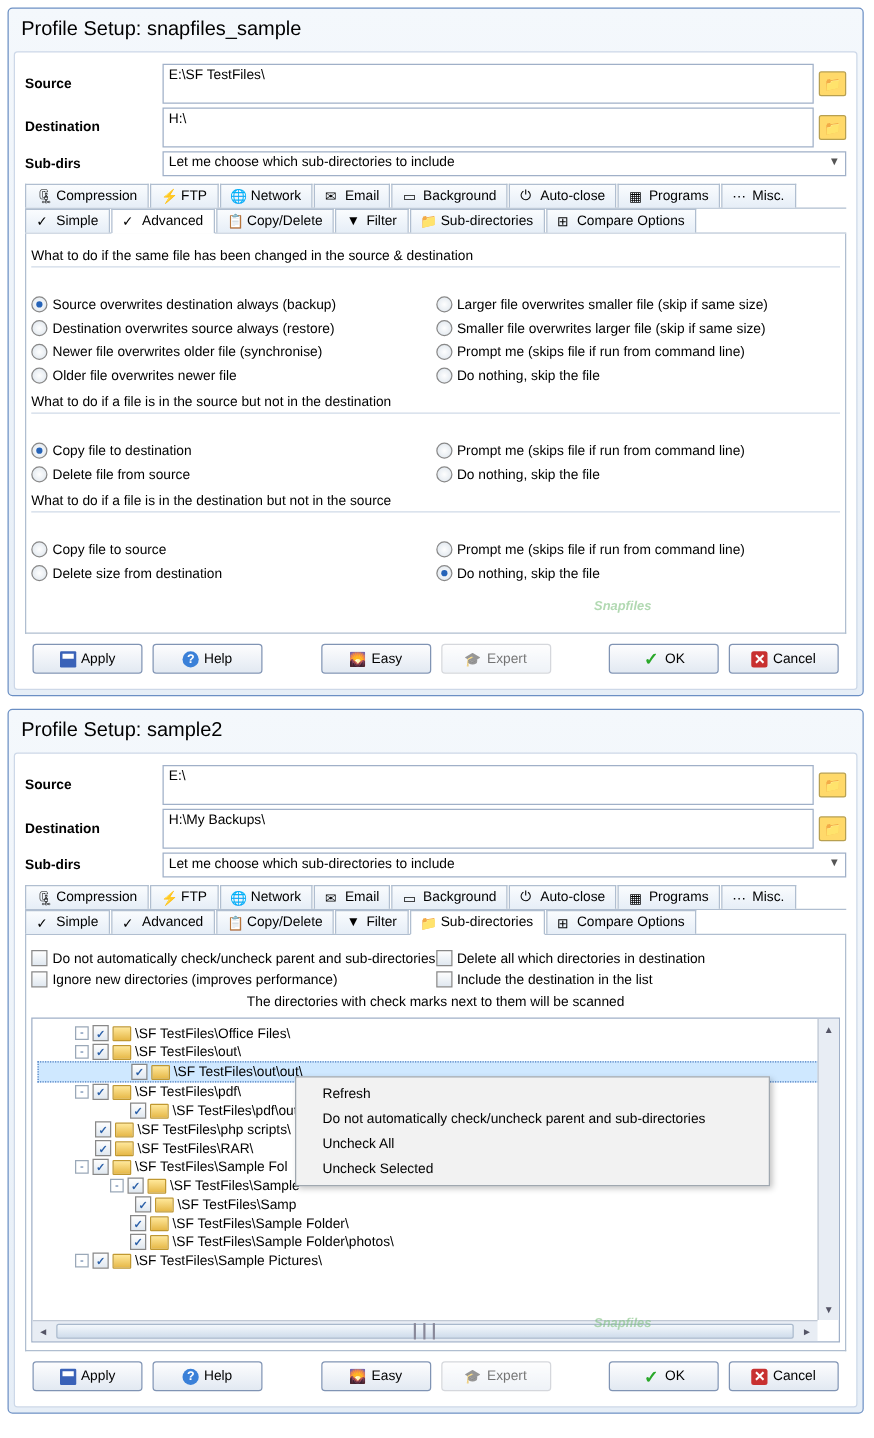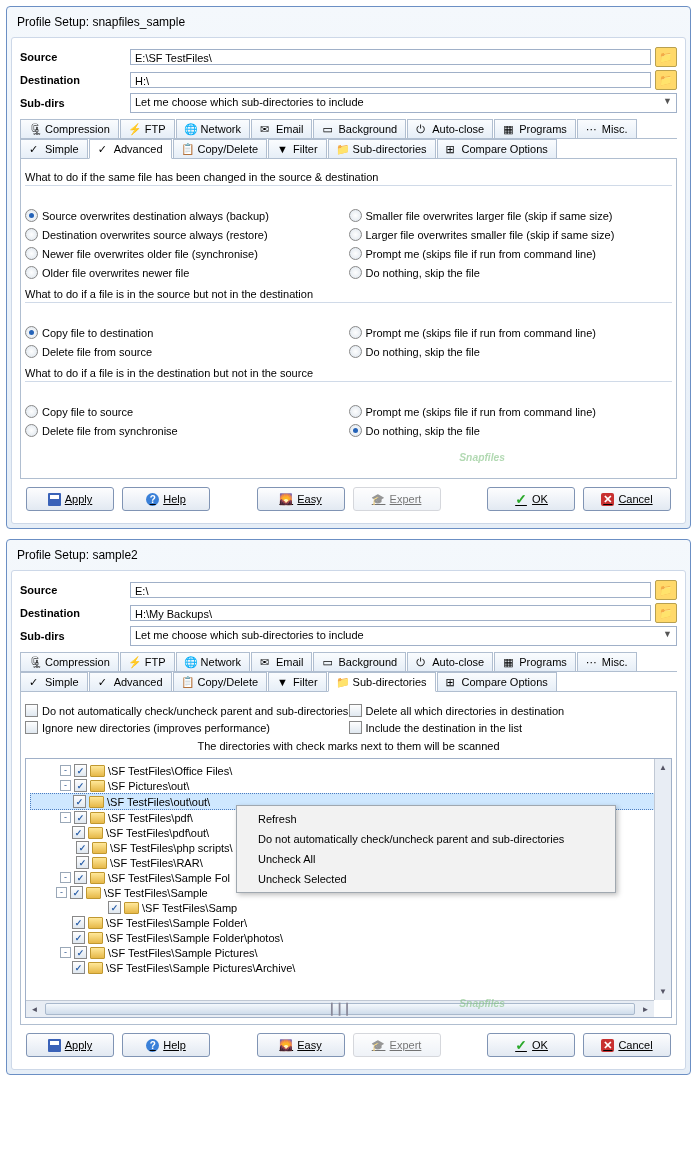--- a/index.html
+++ b/index.html
@@ -1,22 +1,22 @@
 <!DOCTYPE html>
 <html><head>
 <meta charset="utf-8">
 <style>
 * { box-sizing: border-box; font-family: Tahoma, Arial, sans-serif; font-size: 11px; }
 body { margin: 0; padding: 6px; background: #fff; }
 .window { border: 1px solid #6b8fc4; border-radius: 4px; background: linear-gradient(#f4f8fc, #e6eef7); padding: 2px; margin-bottom: 10px; width: 685px; }
-.titlebar { padding: 6px 8px; font-size: 12px; color: #000; }
+.titlebar { padding: 6px 8px; font-size: 16px; color: #000; }
 .content { background: #fff; border: 1px solid #cdd8e8; border-radius: 3px; margin: 2px; padding: 6px 8px; }
 .row { display: flex; align-items: center; margin: 3px 0; }
 .label { width: 110px; font-weight: bold; color: #000; }
-.txtinput { flex: 1; border: 1px solid #a0b0c8; padding: 2px 4px; height: 16px; background: #fff; }
+.txtinput { flex: 1; border: 1px solid #a0b0c8; padding: 2px 4px; height: 32px; background: #fff; }
 .folder-btn { width: 22px; height: 20px; margin-left: 4px; background: #ffd96a; border: 1px solid #b8a050; border-radius: 2px; display: flex; align-items: center; justify-content: center; }
 .dropdown { flex: 1; border: 1px solid #a0b0c8; padding: 2px 4px; height: 20px; background: #fff; position: relative; }
 .dropdown::after { content: '▼'; position: absolute; right: 4px; top: 2px; font-size: 9px; color: #555; }
 .tabrow { display: flex; margin-top: 6px; border-bottom: 1px solid #b0bed0; }
 .tab { padding: 3px 8px; border: 1px solid #b0bed0; border-bottom: none; margin-right: 1px; background: linear-gradient(#fafcfe, #e6eef7); display: flex; align-items: center; gap: 4px; cursor: pointer; }
 .tab.active { background: #fff; border-bottom: 1px solid #fff; margin-bottom: -1px; }
 .tabicon { width: 12px; height: 12px; display: inline-block; }
 .tabbody { background: #fff; padding: 6px 4px; border: 1px solid #b0bed0; border-top: none; position: relative; }
 .section-hdr { color: #000; padding: 2px 0; border-bottom: 1px solid #d0dae8; margin-bottom: 16px; margin-top: 4px; }
 .radio-row { display: flex; margin-top: 20px; }
@@ -28,36 +28,36 @@
 .chk { width: 13px; height: 13px; border: 1px solid #888; background: linear-gradient(#fefefe, #e0e8f0); display: flex; align-items: center; justify-content: center; font-size: 9px; color: #2a5fa8; }
 .chk.checked::after { content: '✓'; font-weight: bold; }
 .checks-2col { display: flex; margin-top: 4px; }
 .checks-2col > div { flex: 1; }
 .scantext { text-align: center; padding: 4px 0 6px; color: #000; }
 .tree { border: 1px solid #a0b0c8; height: 260px; overflow: hidden; position: relative; background: #fff; }
 .tree-inner { padding: 4px; }
 .tree-item { display: flex; align-items: center; gap: 3px; padding: 1px 0; }
 .tree-item.sel { background: #cfe8ff; border: 1px dotted #4a7cc0; }
 .indent1 { padding-left: 30px; }
-.indent2 { padding-left: 26px; }
+.indent2 { padding-left: 58px; }
 .indent3 { padding-left: 62px; }
 .expander { width: 11px; height: 11px; border: 1px solid #9aa8b8; display: flex; align-items: center; justify-content: center; font-size: 9px; color: #335a90; line-height: 1; }
 .foldericon { width: 15px; height: 12px; background: linear-gradient(#ffe89a, #e6b848); border: 1px solid #c09830; border-radius: 1px; }
 .context-menu { position: absolute; left: 210px; top: 46px; background: #f2f2f2; border: 1px solid #a0a8b0; box-shadow: 2px 2px 5px rgba(0,0,0,.25); padding: 3px; width: 380px; z-index: 10; }
 .context-menu div { padding: 4px 18px; }
 .vscroll { position: absolute; right: 0; top: 0; bottom: 17px; width: 17px; background: #e8edf4; border-left: 1px solid #c0c8d4; }
 .vscroll .up, .vscroll .down { height: 17px; display: flex; align-items: center; justify-content: center; font-size: 8px; color: #556; }
 .vscroll .down { position: absolute; bottom: 0; width: 100%; }
 .hscroll { position: absolute; bottom: 0; left: 0; right: 17px; height: 17px; background: #e8edf4; border-top: 1px solid #c0c8d4; display: flex; }
 .hscroll .l, .hscroll .r { width: 17px; display: flex; align-items: center; justify-content: center; font-size: 8px; color: #556; }
 .hscroll .thumb { flex: 1; margin: 2px; background: linear-gradient(#f4f8fc, #cfdceb); border: 1px solid #a8b8cc; border-radius: 2px; display: flex; align-items: center; justify-content: center; letter-spacing: 1px; color: #889; }
 .hscroll .r { margin-left: auto; }
-.watermark { position: absolute; right: 28px; bottom: 6px; opacity: .6; pointer-events: none; }
+.watermark { position: absolute; right: 12px; bottom: 6px; opacity: .6; pointer-events: none; }
 .watermark svg { width: 190px; height: 30px; }
-.btnrow { display: flex; gap: 24px; padding: 8px 6px 6px; justify-content: space-between; text-decoration: underline; }
+.btnrow { display: flex; gap: 24px; padding: 8px 6px 6px; justify-content: space-between; }
 .btnrow .left, .btnrow .right { display: flex; gap: 8px; }
 .btn { min-width: 88px; height: 24px; border: 1px solid #8094b4; background: linear-gradient(#fdfdfe, #e2e9f2); border-radius: 3px; display: flex; align-items: center; justify-content: center; gap: 4px; cursor: pointer; }
 .btn.disabled { opacity: .55; border-color: #b4b8c0; cursor: default; }
 .btn-icon { width: 14px; height: 14px; display: inline-flex; align-items: center; justify-content: center; }
 .i-save { background: #3a62b8; width: 13px; height: 13px; border-radius: 1px; position: relative; }
 .i-save::after { content:''; position:absolute; left:2px; top:2px; width:9px; height:4px; background:#fff; }
 .i-help { width:13px; height:13px; border-radius:50%; background:#3a80d8; color:#fff; font-weight:bold; display:flex; align-items:center; justify-content:center; font-size:10px; }
 .i-ok { color:#2aa82a; font-weight:bold; font-size:14px; }
 .i-cancel { width:13px; height:13px; background:#c83030; color:#fff; display:flex; align-items:center; justify-content:center; font-weight:bold; border-radius:2px; }
 </style>
@@ -165,25 +165,25 @@
               <span>Newer file overwrites older file (synchronise)</span>
             </div>
           <div class="radio-item">
               <span class="radio"></span>
               <span>Older file overwrites newer file</span>
             </div>
         </div>
         <div class="radio-col">
           <div class="radio-item">
               <span class="radio"></span>
+              <span>Larger file overwrites smaller file (skip if same size)</span>
+            </div>
+          <div class="radio-item">
+              <span class="radio"></span>
               <span>Smaller file overwrites larger file (skip if same size)</span>
-            </div>
-          <div class="radio-item">
-              <span class="radio"></span>
-              <span>Larger file overwrites smaller file (skip if same size)</span>
             </div>
           <div class="radio-item">
               <span class="radio"></span>
               <span>Prompt me (skips file if run from command line)</span>
             </div>
           <div class="radio-item">
               <span class="radio"></span>
               <span>Do nothing, skip the file</span>
             </div>
         </div>
@@ -215,21 +215,21 @@
 
       <div class="section-hdr">What to do if a file is in the destination but not in the source</div>
       <div class="radio-row">
         <div class="radio-col">
           <div class="radio-item">
               <span class="radio"></span>
               <span>Copy file to source</span>
             </div>
           <div class="radio-item">
               <span class="radio"></span>
-              <span>Delete file from synchronise</span>
+              <span>Delete size from destination</span>
             </div>
         </div>
         <div class="radio-col">
           <div class="radio-item">
               <span class="radio"></span>
               <span>Prompt me  (skips file if run from command line)</span>
             </div>
           <div class="radio-item">
               <span class="radio checked"></span>
               <span>Do nothing, skip the file</span>
@@ -393,21 +393,21 @@
             <div class="tree-item indent1">
               <span class="expander">-</span>
               <span class="chk checked"></span>
               <span class="foldericon"></span>
               <span>\SF TestFiles\Office Files\</span>
             </div>
             <div class="tree-item indent1">
               <span class="expander">-</span>
               <span class="chk checked"></span>
               <span class="foldericon"></span>
-              <span>\SF Pictures\out\</span>
+              <span>\SF TestFiles\out\</span>
             </div>
             <div class="tree-item indent2 sel">
               <span style="width:13px;display:inline-block"></span>
               <span class="chk checked"></span>
               <span class="foldericon"></span>
               <span>\SF TestFiles\out\out\</span>
             </div>
             <div class="tree-item indent1">
               <span class="expander">-</span>
               <span class="chk checked"></span>
@@ -460,26 +460,20 @@
               <span style="width:13px;display:inline-block"></span>
               <span class="chk checked"></span>
               <span class="foldericon"></span>
               <span>\SF TestFiles\Sample Folder\photos\</span>
             </div>
             <div class="tree-item indent1">
               <span class="expander">-</span>
               <span class="chk checked"></span>
               <span class="foldericon"></span>
               <span>\SF TestFiles\Sample Pictures\</span>
-            </div>
-            <div class="tree-item indent2">
-              <span style="width:13px;display:inline-block"></span>
-              <span class="chk checked"></span>
-              <span class="foldericon"></span>
-              <span>\SF TestFiles\Sample Pictures\Archive\</span>
             </div>
           </div>
         <div class="context-menu">
           <div>Refresh</div>
           <div>Do not automatically check/uncheck parent and sub-directories</div>
           <div>Uncheck All</div>
           <div>Uncheck Selected</div>
         </div>
         <div class="vscroll">
           <div class="up">▲</div>

